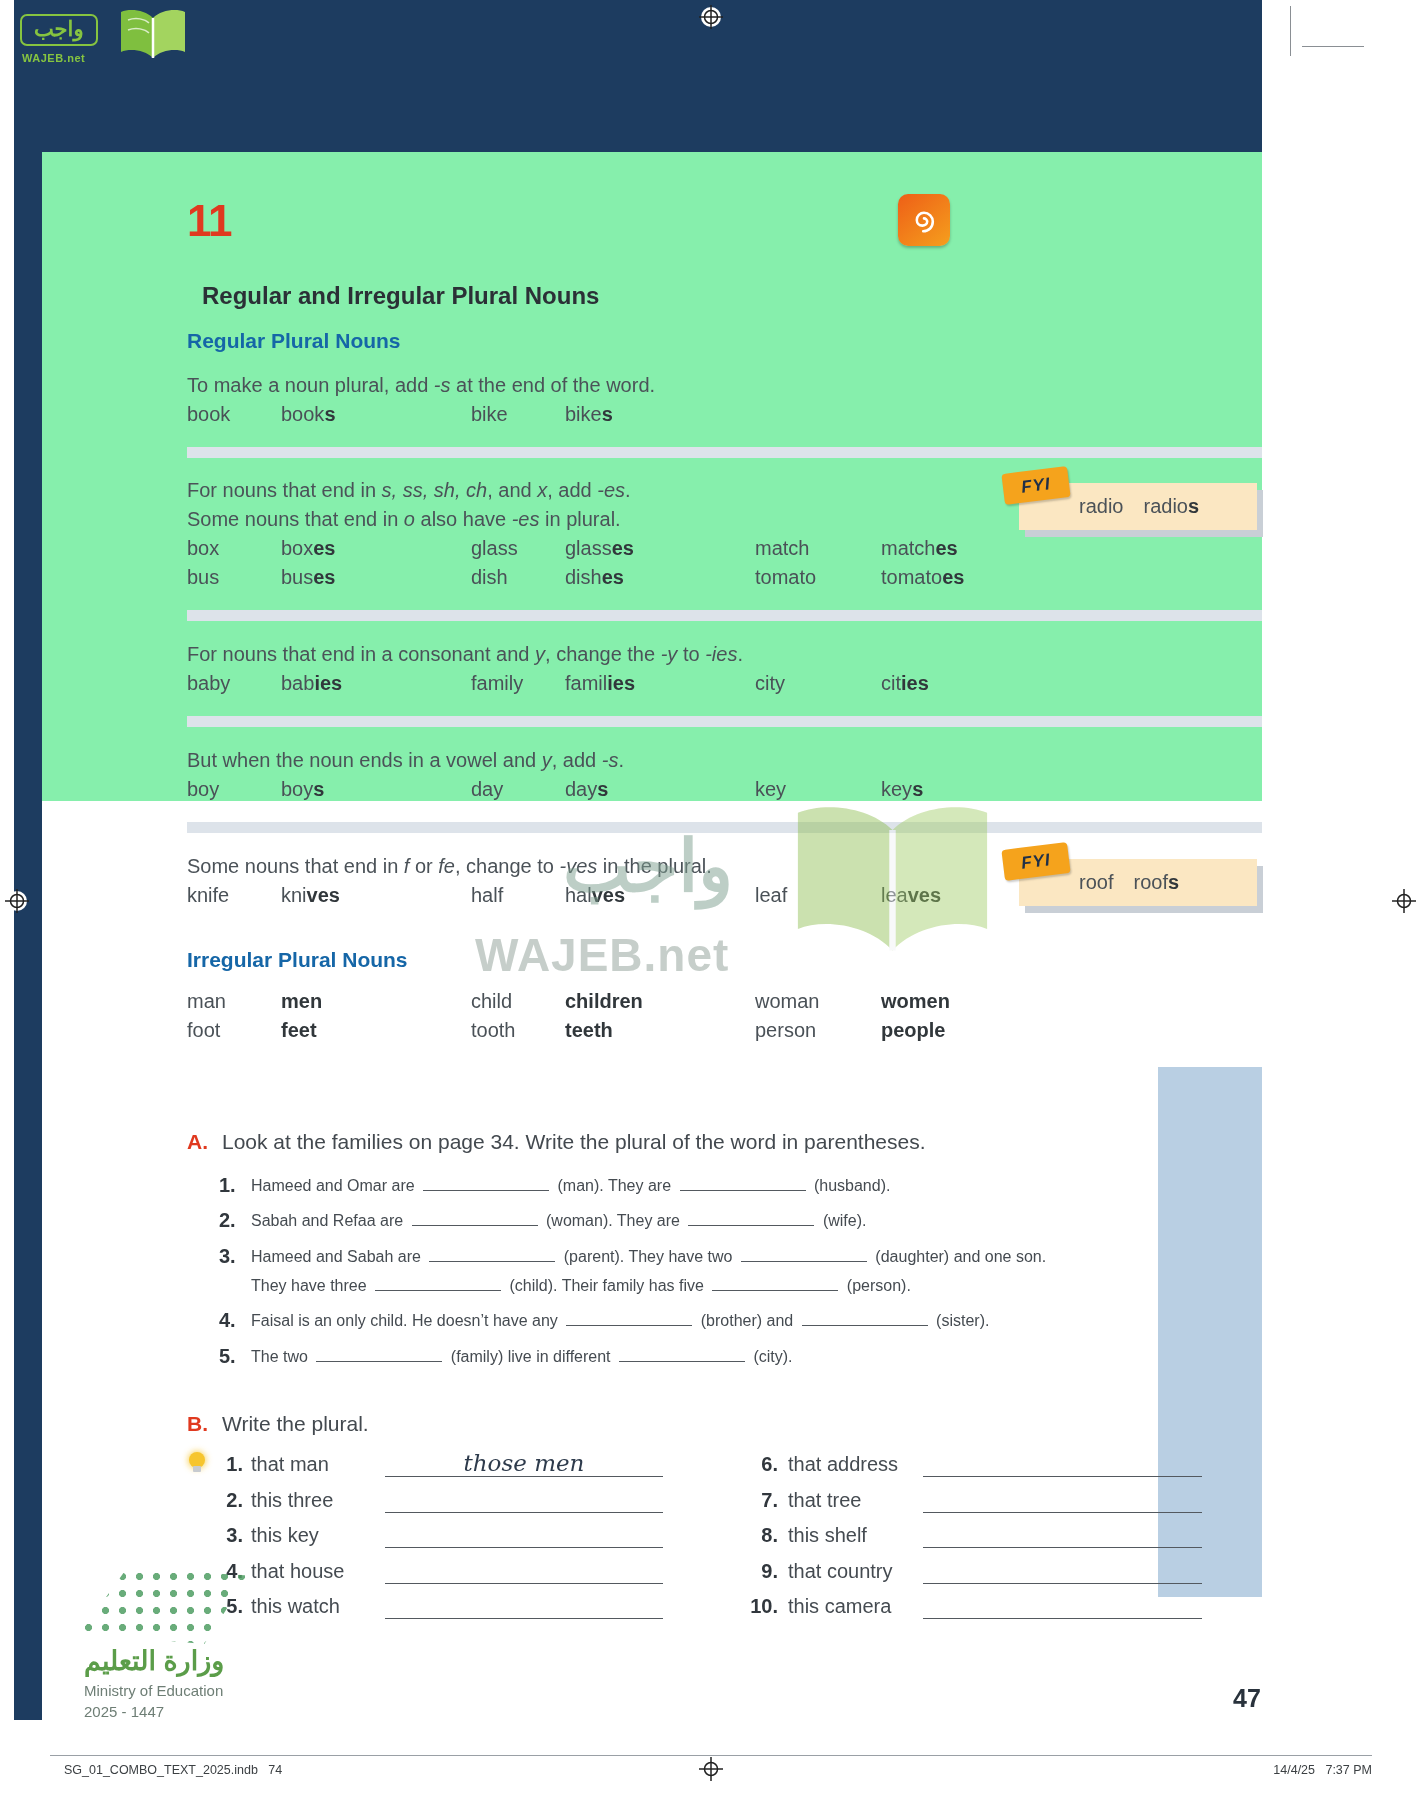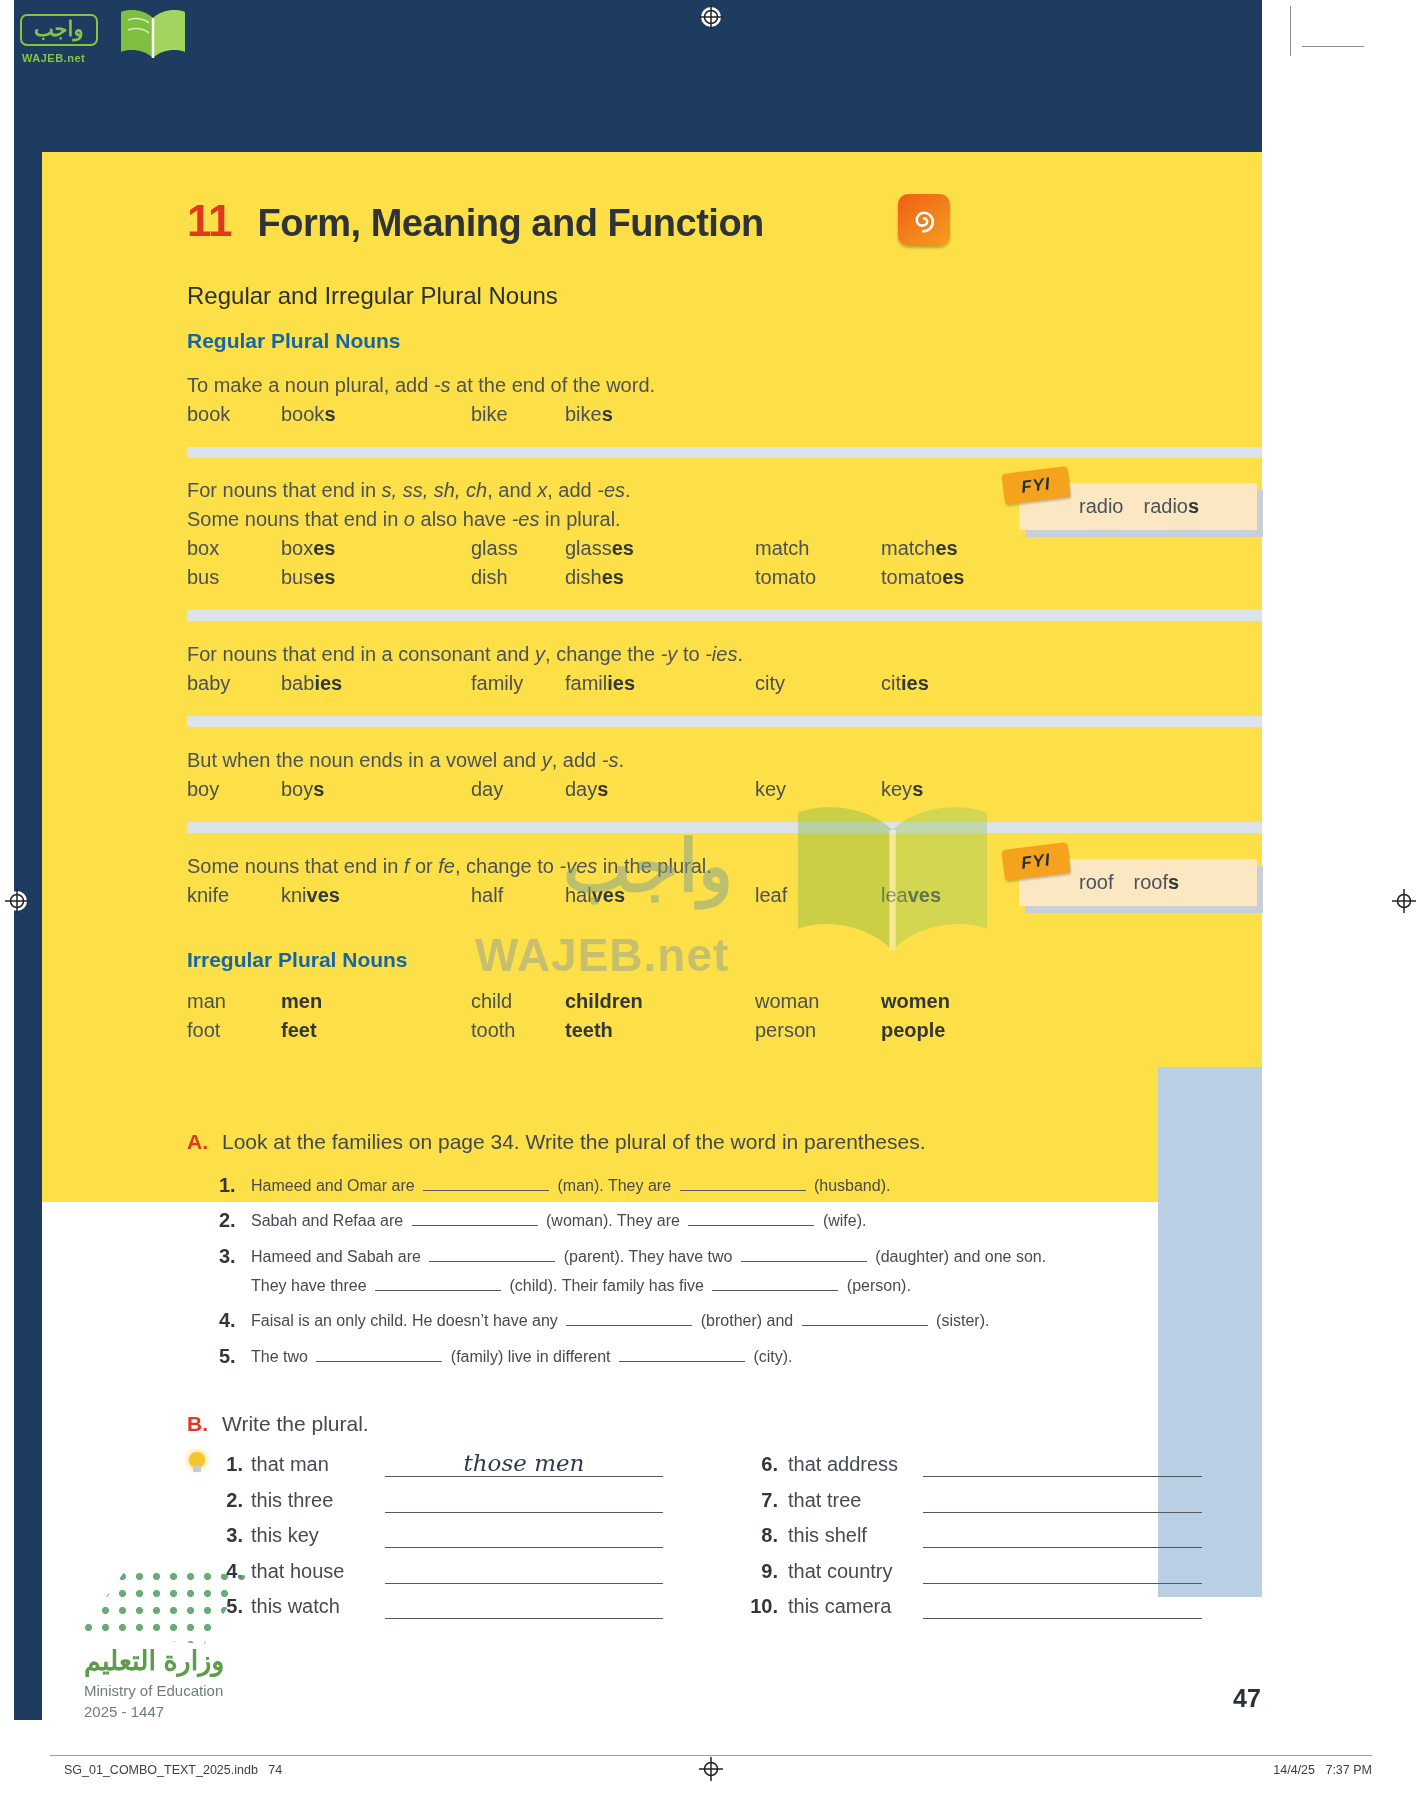--- a/index.html
+++ b/index.html
@@ -2,42 +2,42 @@
 <html><head>
 <meta charset="utf-8">
 <style>
   *{margin:0;padding:0;box-sizing:border-box}
   html,body{width:1421px;height:1800px}
   body{position:relative;background:#ffffff;font-family:"Liberation Sans",sans-serif;color:#4a5157;overflow:hidden}
 
   
   .band-top{position:absolute;left:14px;top:0;width:1248px;height:152px;background:#1d3c60}
   .strip-left{position:absolute;left:14px;top:0;width:28px;height:1720px;background:#1d3c60}
-  .panel{position:absolute;left:42px;top:152px;width:1220px;height:1050px;background:#fde047}
+  .panel{position:absolute;left:42px;top:152px;width:1220px;height:649px;background:#86efac}
   .strip-right{position:absolute;left:1158px;top:1067px;width:104px;height:530px;background:#b9cfe3}
   .crop-v{position:absolute;left:1290px;top:6px;width:1px;height:50px;background:#8a8f94}
   .crop-h{position:absolute;left:1302px;top:46px;width:62px;height:1px;background:#8a8f94}
 
   
   .regmark{position:absolute;width:24px;height:24px;z-index:30}
 
   
   .wj-top{position:absolute;left:20px;top:6px;width:190px;height:64px;z-index:5}
   .wj-tag{position:absolute;left:0;top:8px;padding:1px 12px 3px;border:2px solid #86c440;border-radius:7px;color:#86c440;font-size:21px;font-weight:700}
   .wj-net{position:absolute;left:2px;top:46px;font-size:11px;font-weight:700;color:#86c440;letter-spacing:.5px}
   .wj-book{position:absolute;left:96px;top:0;width:74px;height:62px}
 
   
   .title-row{position:absolute;left:145px;top:44px;display:flex;align-items:baseline;gap:26px;white-space:nowrap}
   .lesson-num{font-size:44px;font-weight:800;color:#e0391f;letter-spacing:-1px}
   .lesson-title{font-size:38px;font-weight:800;color:#2e3338;letter-spacing:-.5px}
   .fmf-icon{position:absolute;left:856px;top:42px;width:52px;height:52px;border-radius:10px;
             background:linear-gradient(140deg,#ee5f17,#f59f1d);box-shadow:0 2px 3px rgba(0,0,0,.25);
             display:flex;align-items:center;justify-content:center}
-  .topic{position:absolute;left:145px;top:130px;font-size:24px;font-weight:400;color:#2b3036}
+  .topic{position:absolute;left:160px;top:130px;font-size:24px;font-weight:700;color:#2b3036}
   .subhead{position:absolute;left:145px;font-size:21px;font-weight:700;color:#1566a7}
   .subhead.reg{top:177px}
   .subhead.irr{top:796px}
   .rules-area{position:absolute;left:0;top:0;right:0;bottom:0}
   .rule{position:absolute;left:145px;right:40px}
   .rline{font-size:20px;line-height:29px;color:#4b5258}
   .it{font-style:italic}
   .rrows{}
   .wrow{display:grid;grid-template-columns:94px 190px 94px 190px 126px auto;line-height:29px;font-size:20px}
   .wcell{white-space:nowrap}
@@ -91,21 +91,20 @@
   .footer-right{position:absolute;right:49px;top:1763px;font-size:12.5px;color:#3c4043;white-space:pre}
 </style>
 </head>
 <body>
 
 <div class="band-top"></div>
 <div class="strip-left"></div>
 <div class="panel">
   <div class="title-row">
     <span class="lesson-num">11</span>
-    <h1 class="lesson-title">Form, Meaning and Function</h1>
   </div>
   <div class="fmf-icon">
     <svg width="40" height="40" viewBox="0 0 50 50">
       <path d="M25 23 c2 0 4 2 4 4 c0 3 -3 5 -6 5 c-4 0 -7 -3 -7 -7 c0 -5 4 -9 9 -9 c6 0 11 5 11 11 c0 7 -5 12 -12 12" fill="none" stroke="#ffffff" stroke-width="3.2" stroke-linecap="round"></path>
     </svg>
   </div>
   <h2 class="topic">Regular and Irregular Plural Nouns</h2>
   <h3 class="subhead reg">Regular Plural Nouns</h3>
   <div class="rules-area">
       <div class="rule" style="top: 219px;">

